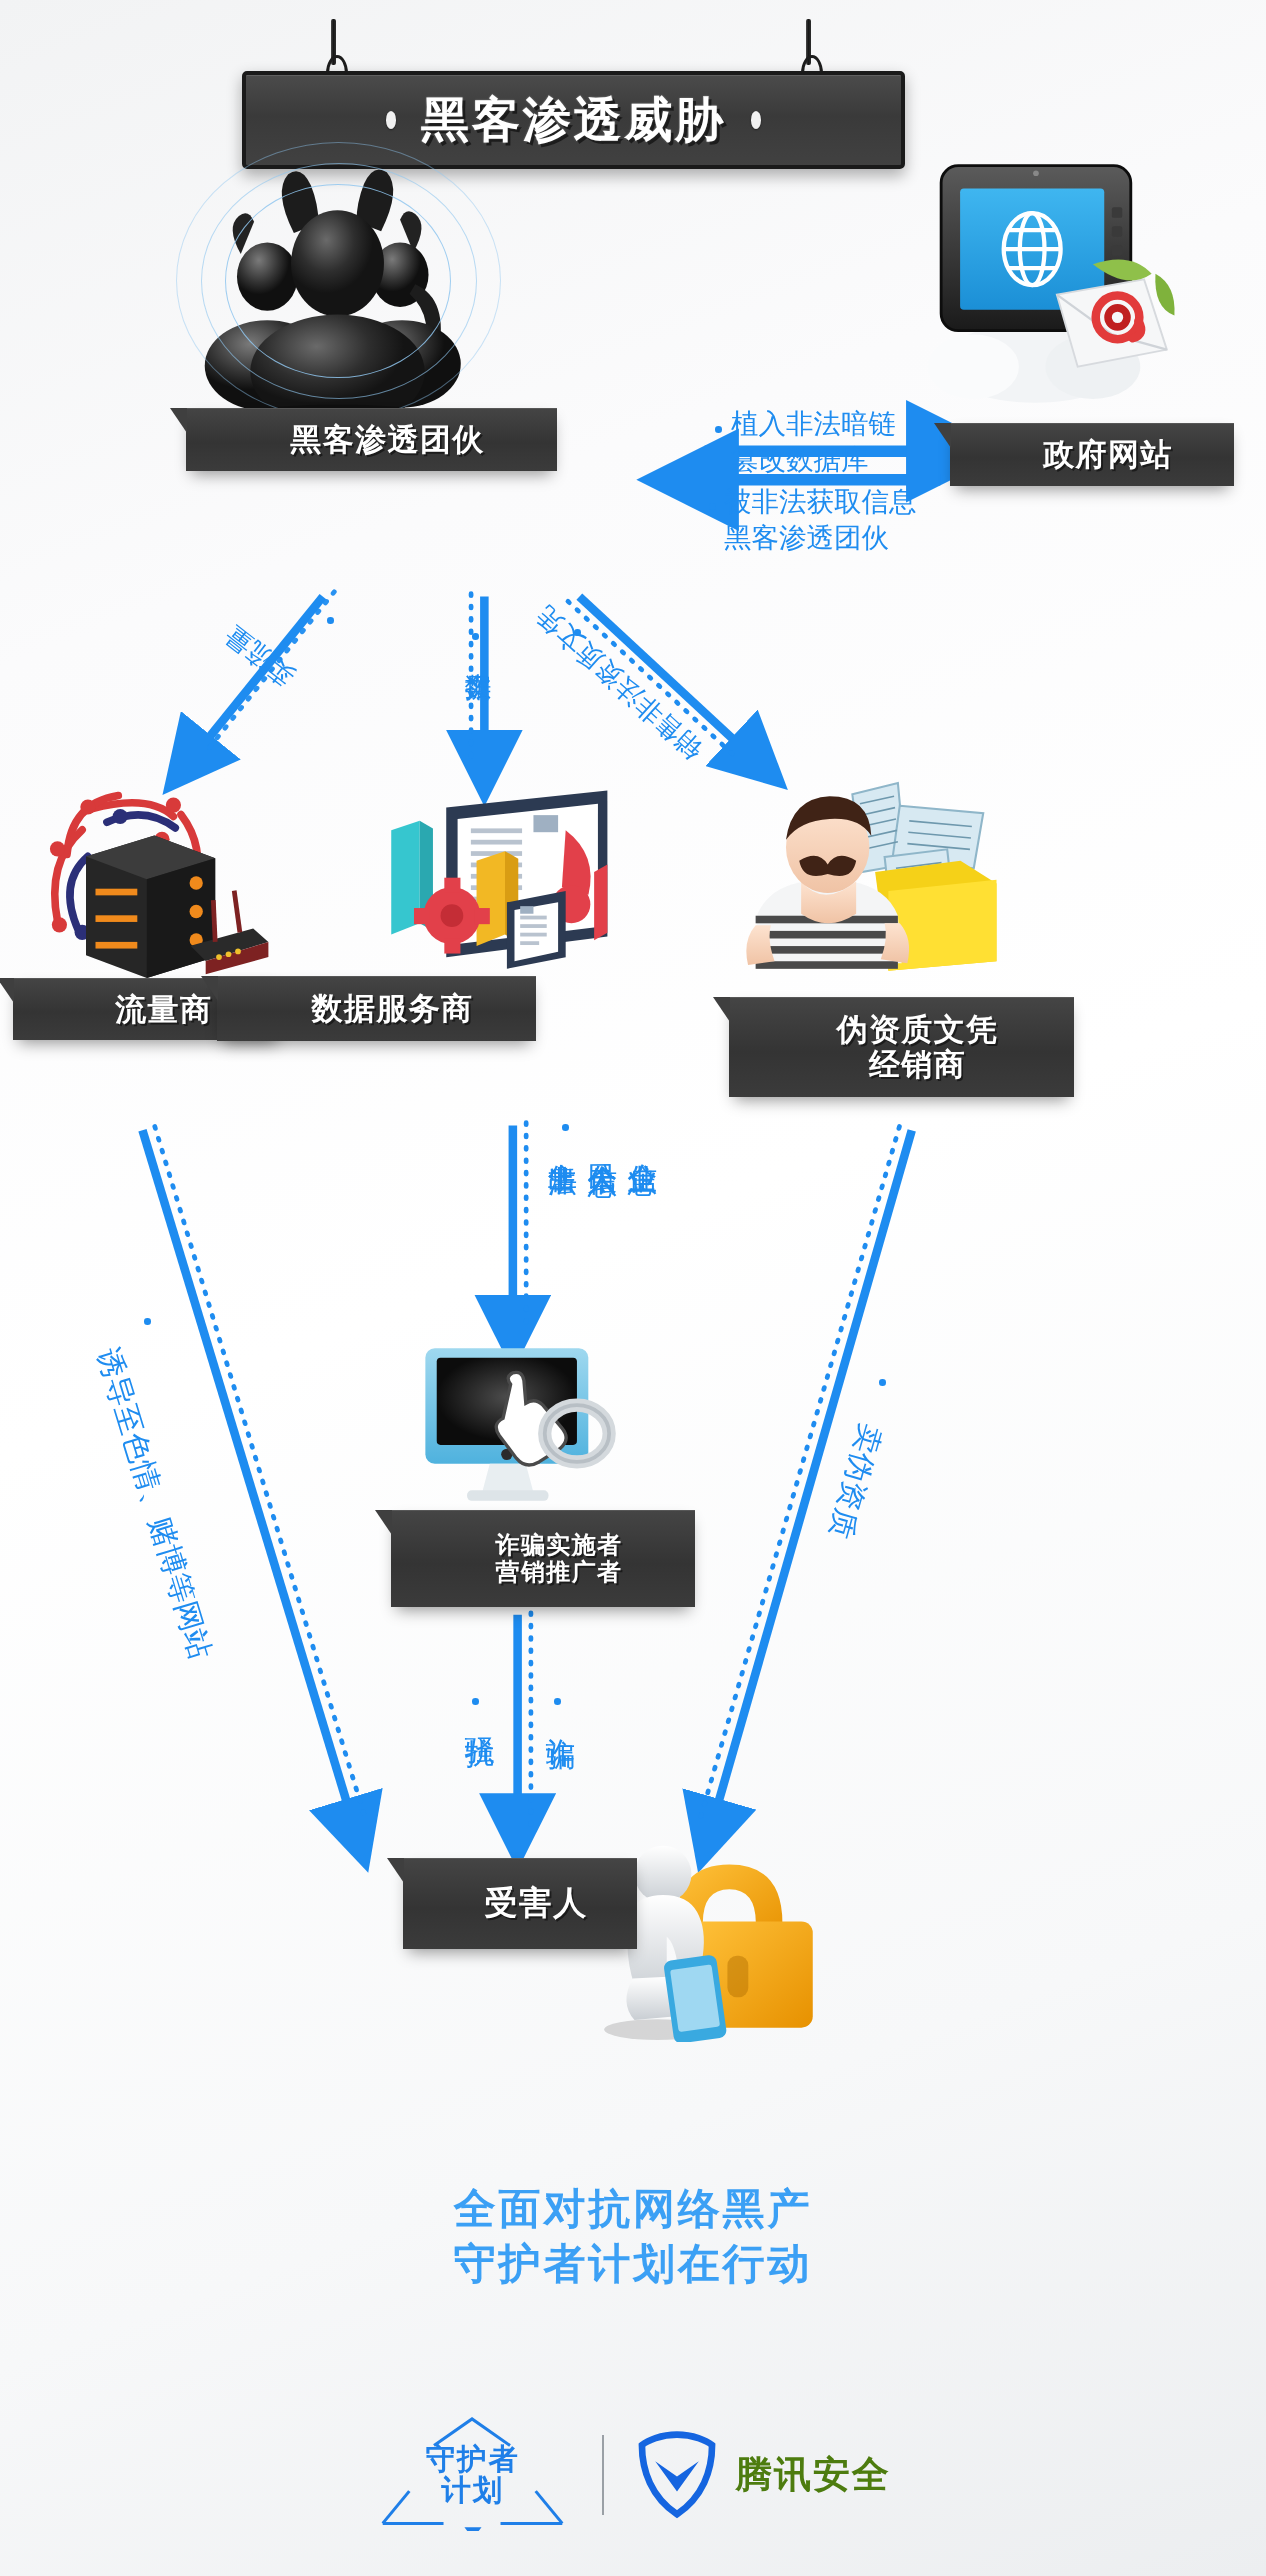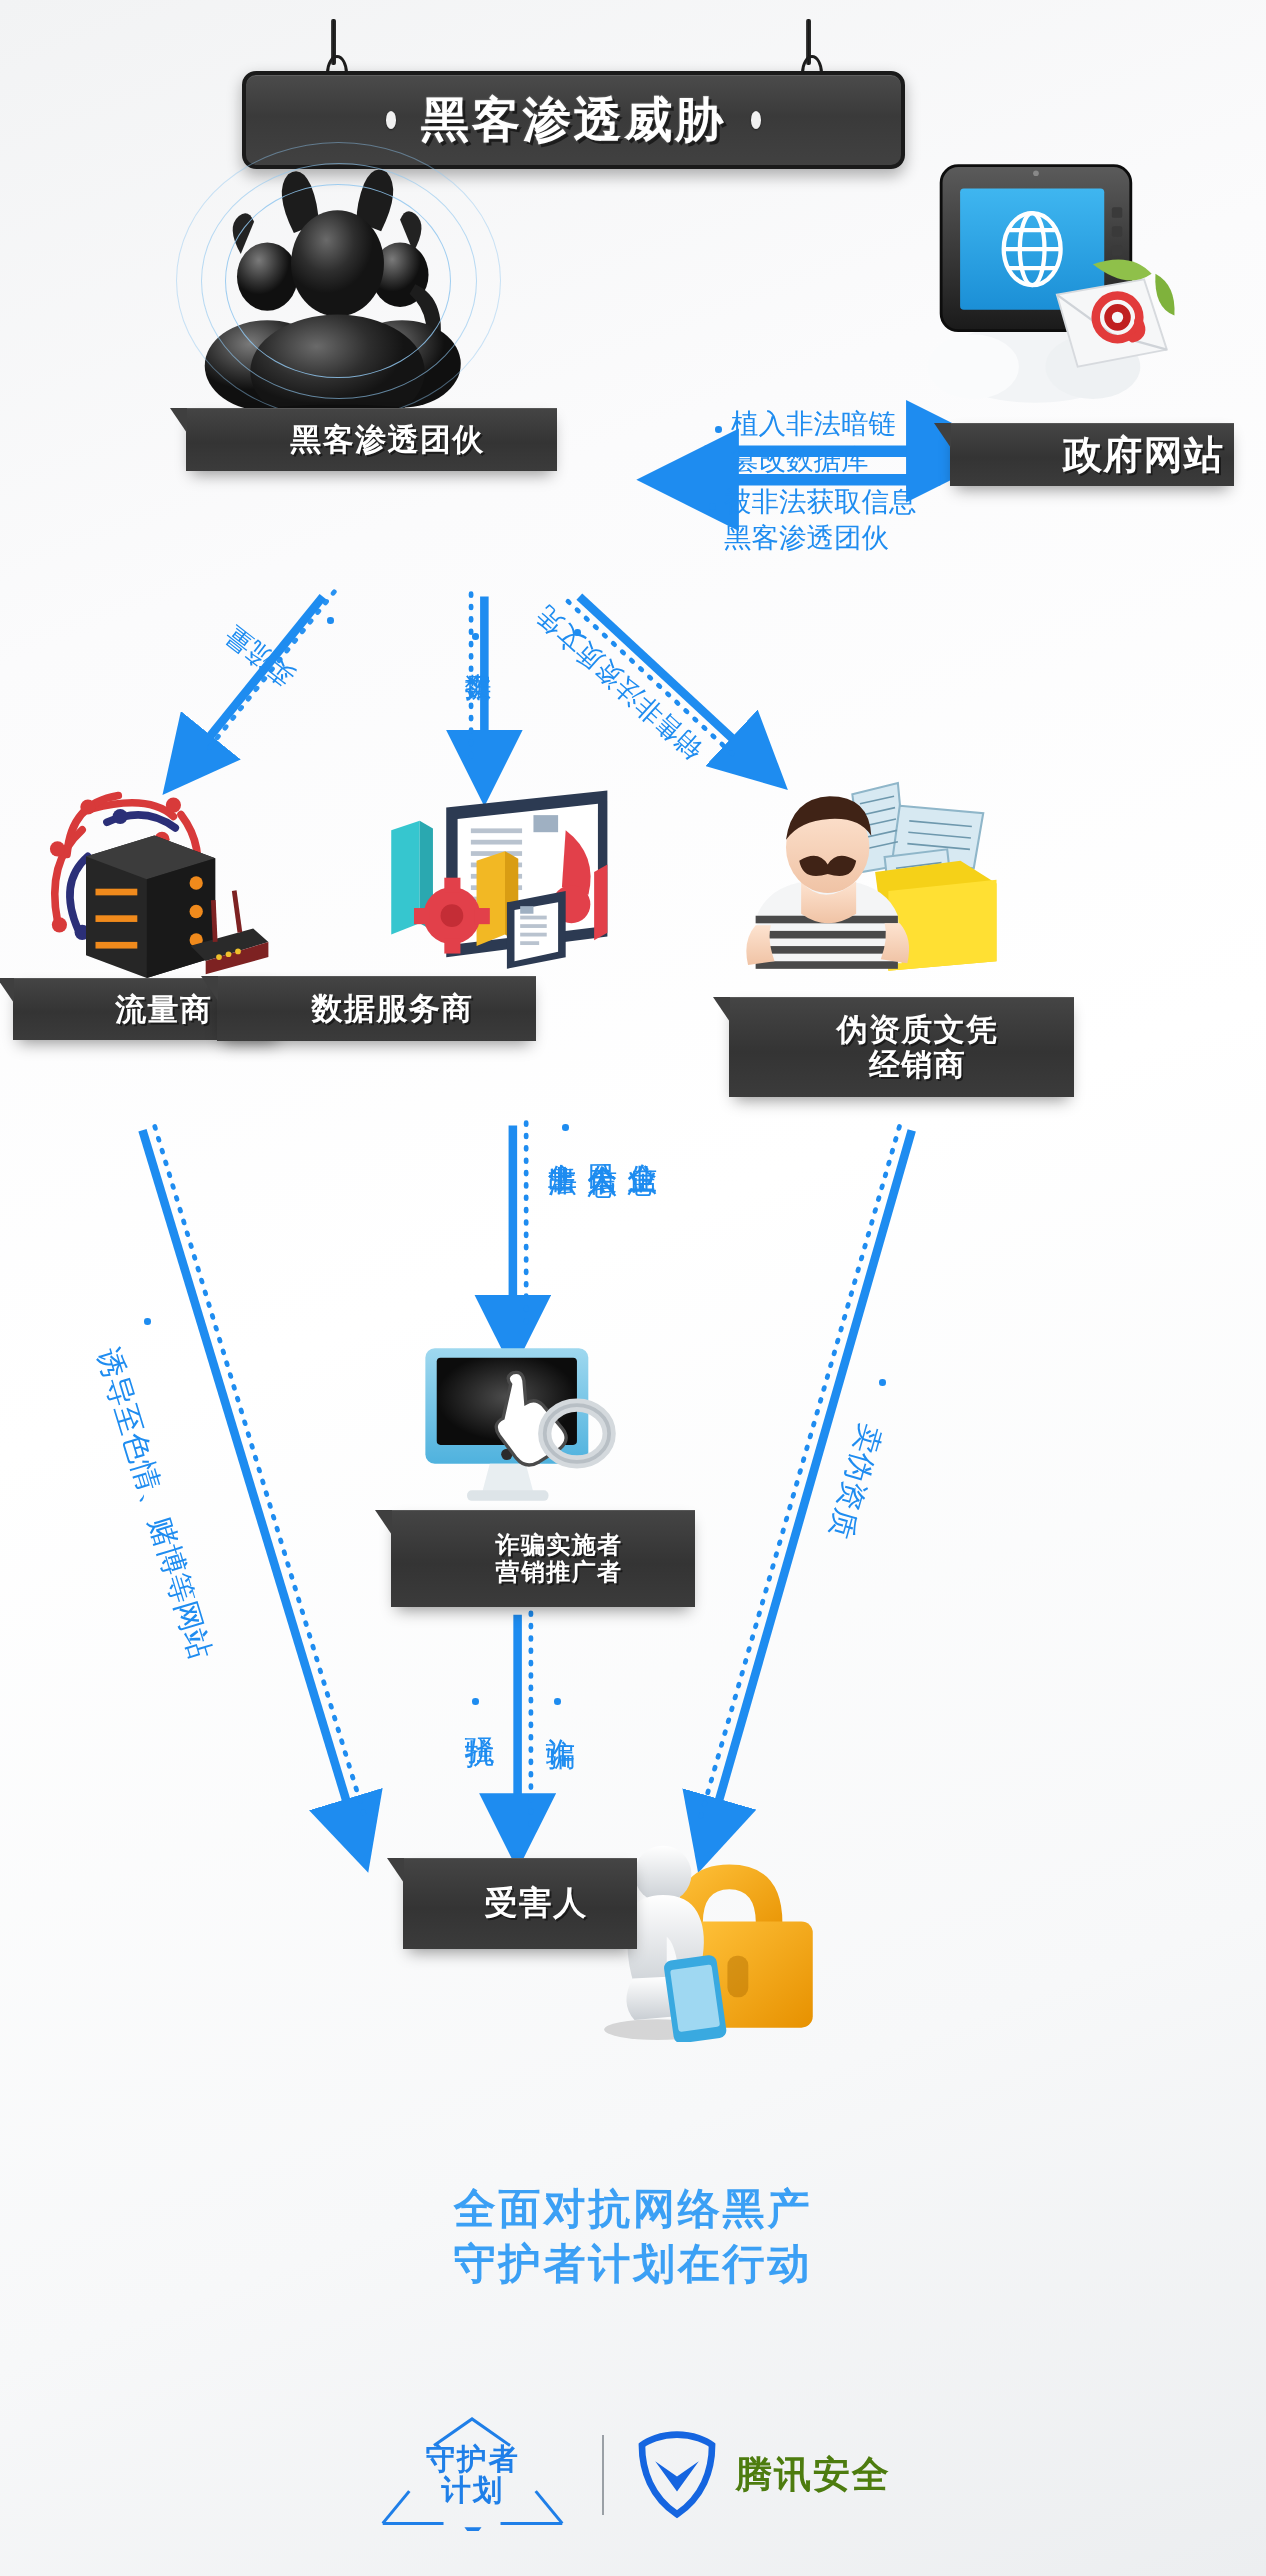--- a/index.html
+++ b/index.html
@@ -15,21 +15,21 @@
   
   #banner-wrap{left:242px;top:19px;width:755px;height:123px;}
   .rope{position:absolute;top:0;width:4.7px;height:46px;
         background:linear-gradient(90deg,#4a4a4a,#161616 45%,#2e2e2e);border-radius:1.9px;}
   .rope.l{left:89px;} .rope.r{left:564px;}
   .ringbolt{position:absolute;top:36px;width:16px;height:34px;
         border:3.8px solid #1d1d1d;border-radius:50%/46%;background:transparent;}
   .ringbolt.l{left:84px;} .ringbolt.r{left:559px;}
   #banner{position:absolute;left:0;top:52px;width:655px;height:90px;
       background:linear-gradient(180deg,#4b4b4b 0%,#3a3a3a 46%,#414141 100%);
-      border:4.7px solid #1a1a1a;border-radius:14px;
+      border:4.7px solid #1a1a1a;border-radius:5px;
       box-shadow:0 6.6px 15px rgba(0,0,0,.30), inset 0 0.9px 0 rgba(255,255,255,.12);
       display:flex;align-items:center;justify-content:center;gap:25px;}
   .bdot{width:10.4px;height:18px;background:#f1f1f1;border-radius:50%;flex:0 0 auto;
         box-shadow:0 0.9px 1.9px rgba(0,0,0,.5);}
   #banner-title{color:#fff;font-size:48px;font-weight:bold;letter-spacing:2.8px;
       text-shadow:2.8px 2.8px 0 rgba(0,0,0,.55), 0 0 1.9px rgba(255,255,255,.4);
       font-family:"DejaVu Sans","Liberation Sans",sans-serif;white-space:nowrap;}
 
   
   .plate{position:absolute;background:linear-gradient(180deg,#454545 0%,#343434 55%,#3b3b3b 100%);
@@ -204,21 +204,21 @@
       <path d="M262,128 q22,12 20,44 q-22,-8 -20,-44z" fill="#7fb23c"></path>
       <path d="M158,150 L216,192 L274,208" fill="none" stroke="#cfd3d8" stroke-width="2.5"></path>
       <g transform="translate(196,148)">
         <circle cx="26" cy="26" r="23" fill="none" stroke="#e23b3b" stroke-width="9"></circle>
         <circle cx="26" cy="26" r="10" fill="none" stroke="#c02020" stroke-width="8"></circle>
         <path d="M48,30 q8,14 -6,18" fill="none" stroke="#e23b3b" stroke-width="9" stroke-linecap="round"></path>
       </g>
     </svg>
   </div>
 
-  <div class="plate" style="left:950px;top:423px;width:252px;height:63px;font-size:39px;justify-content:flex-end;">
+  <div class="plate" style="left:950px;top:423px;width:252px;height:63px;font-size:31px;">
     <span class="plate-txt">政府网站</span>
   </div>
 
   <span class="dotmark" style="left:715px;top:426px;"></span>
   <div class="elabel" style="left:731px;top:405px;font-size:27.5px;line-height:1.32;">
     <div>植入非法暗链</div>
     <div>篡改数据库</div>
   </div>
 
   <span class="dotmark" style="left:709px;top:503px;"></span>

